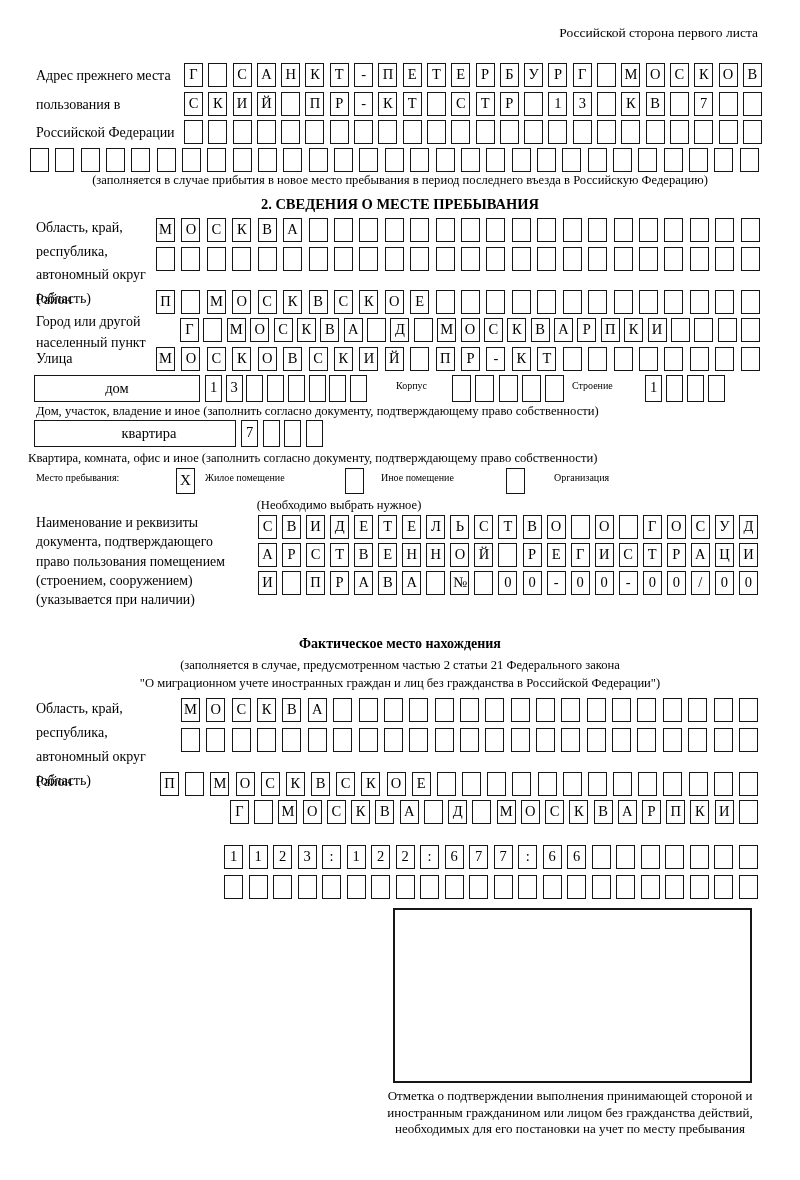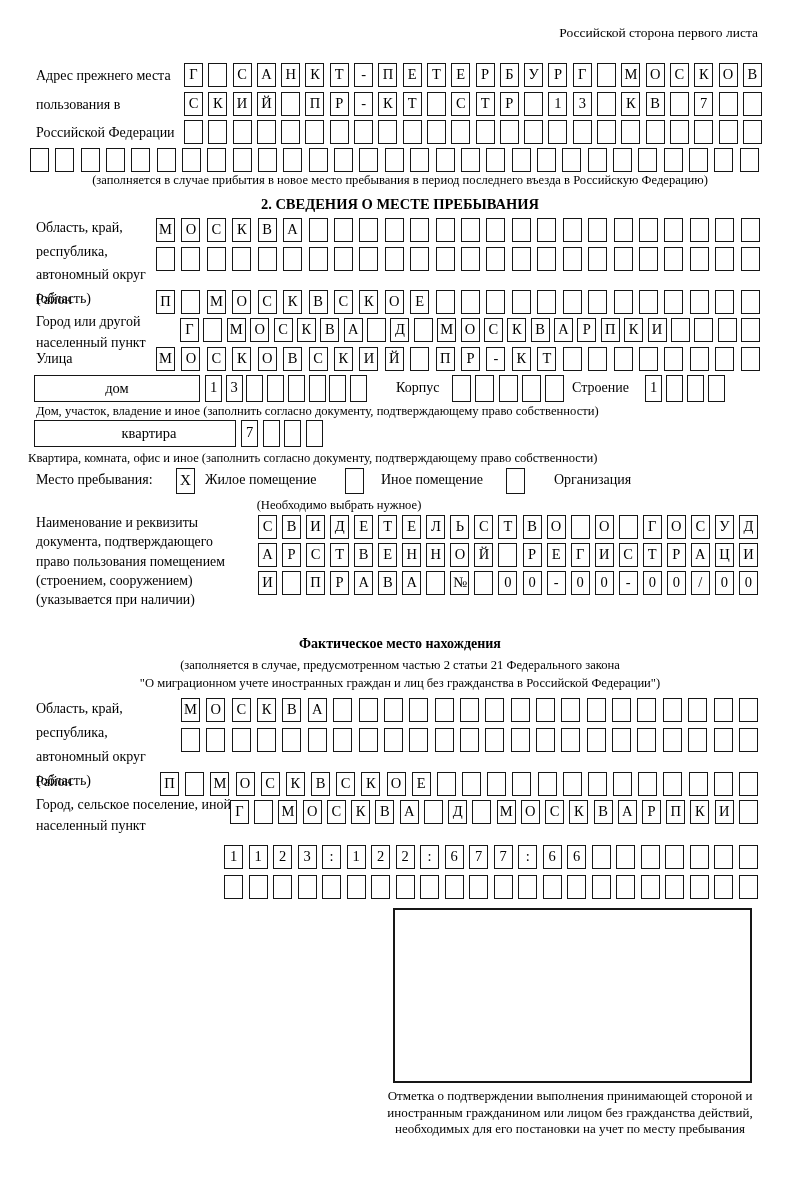--- a/index.html
+++ b/index.html
@@ -24,21 +24,21 @@
   .bigbox{
     position:absolute;height:27px;box-sizing:border-box;
     border:1.8px solid #161616;background:#fff;
     text-align:center;font-size:14.5px;line-height:24px;
   }
   .chk{
     position:absolute;width:19px;height:26px;box-sizing:border-box;
     border:1.7px solid #161616;background:#fff;
     text-align:center;font-size:15px;line-height:23px;
   }
-  .opt{position:absolute;font-size:14px;}
+  .opt{position:absolute;font-size:10px;}
   .stamp{
     position:absolute;left:393px;top:908px;width:359px;height:175px;
     box-sizing:border-box;border:2px solid #161616;background:#fff;
   }
 </style>
 </head>
 <body>
 
 <div class="page">
 
@@ -491,21 +491,20 @@
       <span class="cell"></span>
       <span class="cell"></span>
       <span class="cell"></span>
       <span class="cell"></span>
       <span class="cell"></span>
       <span class="cell"></span>
       <span class="cell"></span>
       <span class="cell"></span>
     </div>
 
-  <div class="lbl" style="left:36px;top:794px;width:200px;line-height:21px;">Город, сельское поселение, иной населенный пункт</div>
   <div class="row" style="left:230px;top:800px;width:528px;">
       <span class="cell">Г</span>
       <span class="cell"></span>
       <span class="cell">М</span>
       <span class="cell">О</span>
       <span class="cell">С</span>
       <span class="cell">К</span>
       <span class="cell">В</span>
       <span class="cell">А</span>
       <span class="cell"></span>

